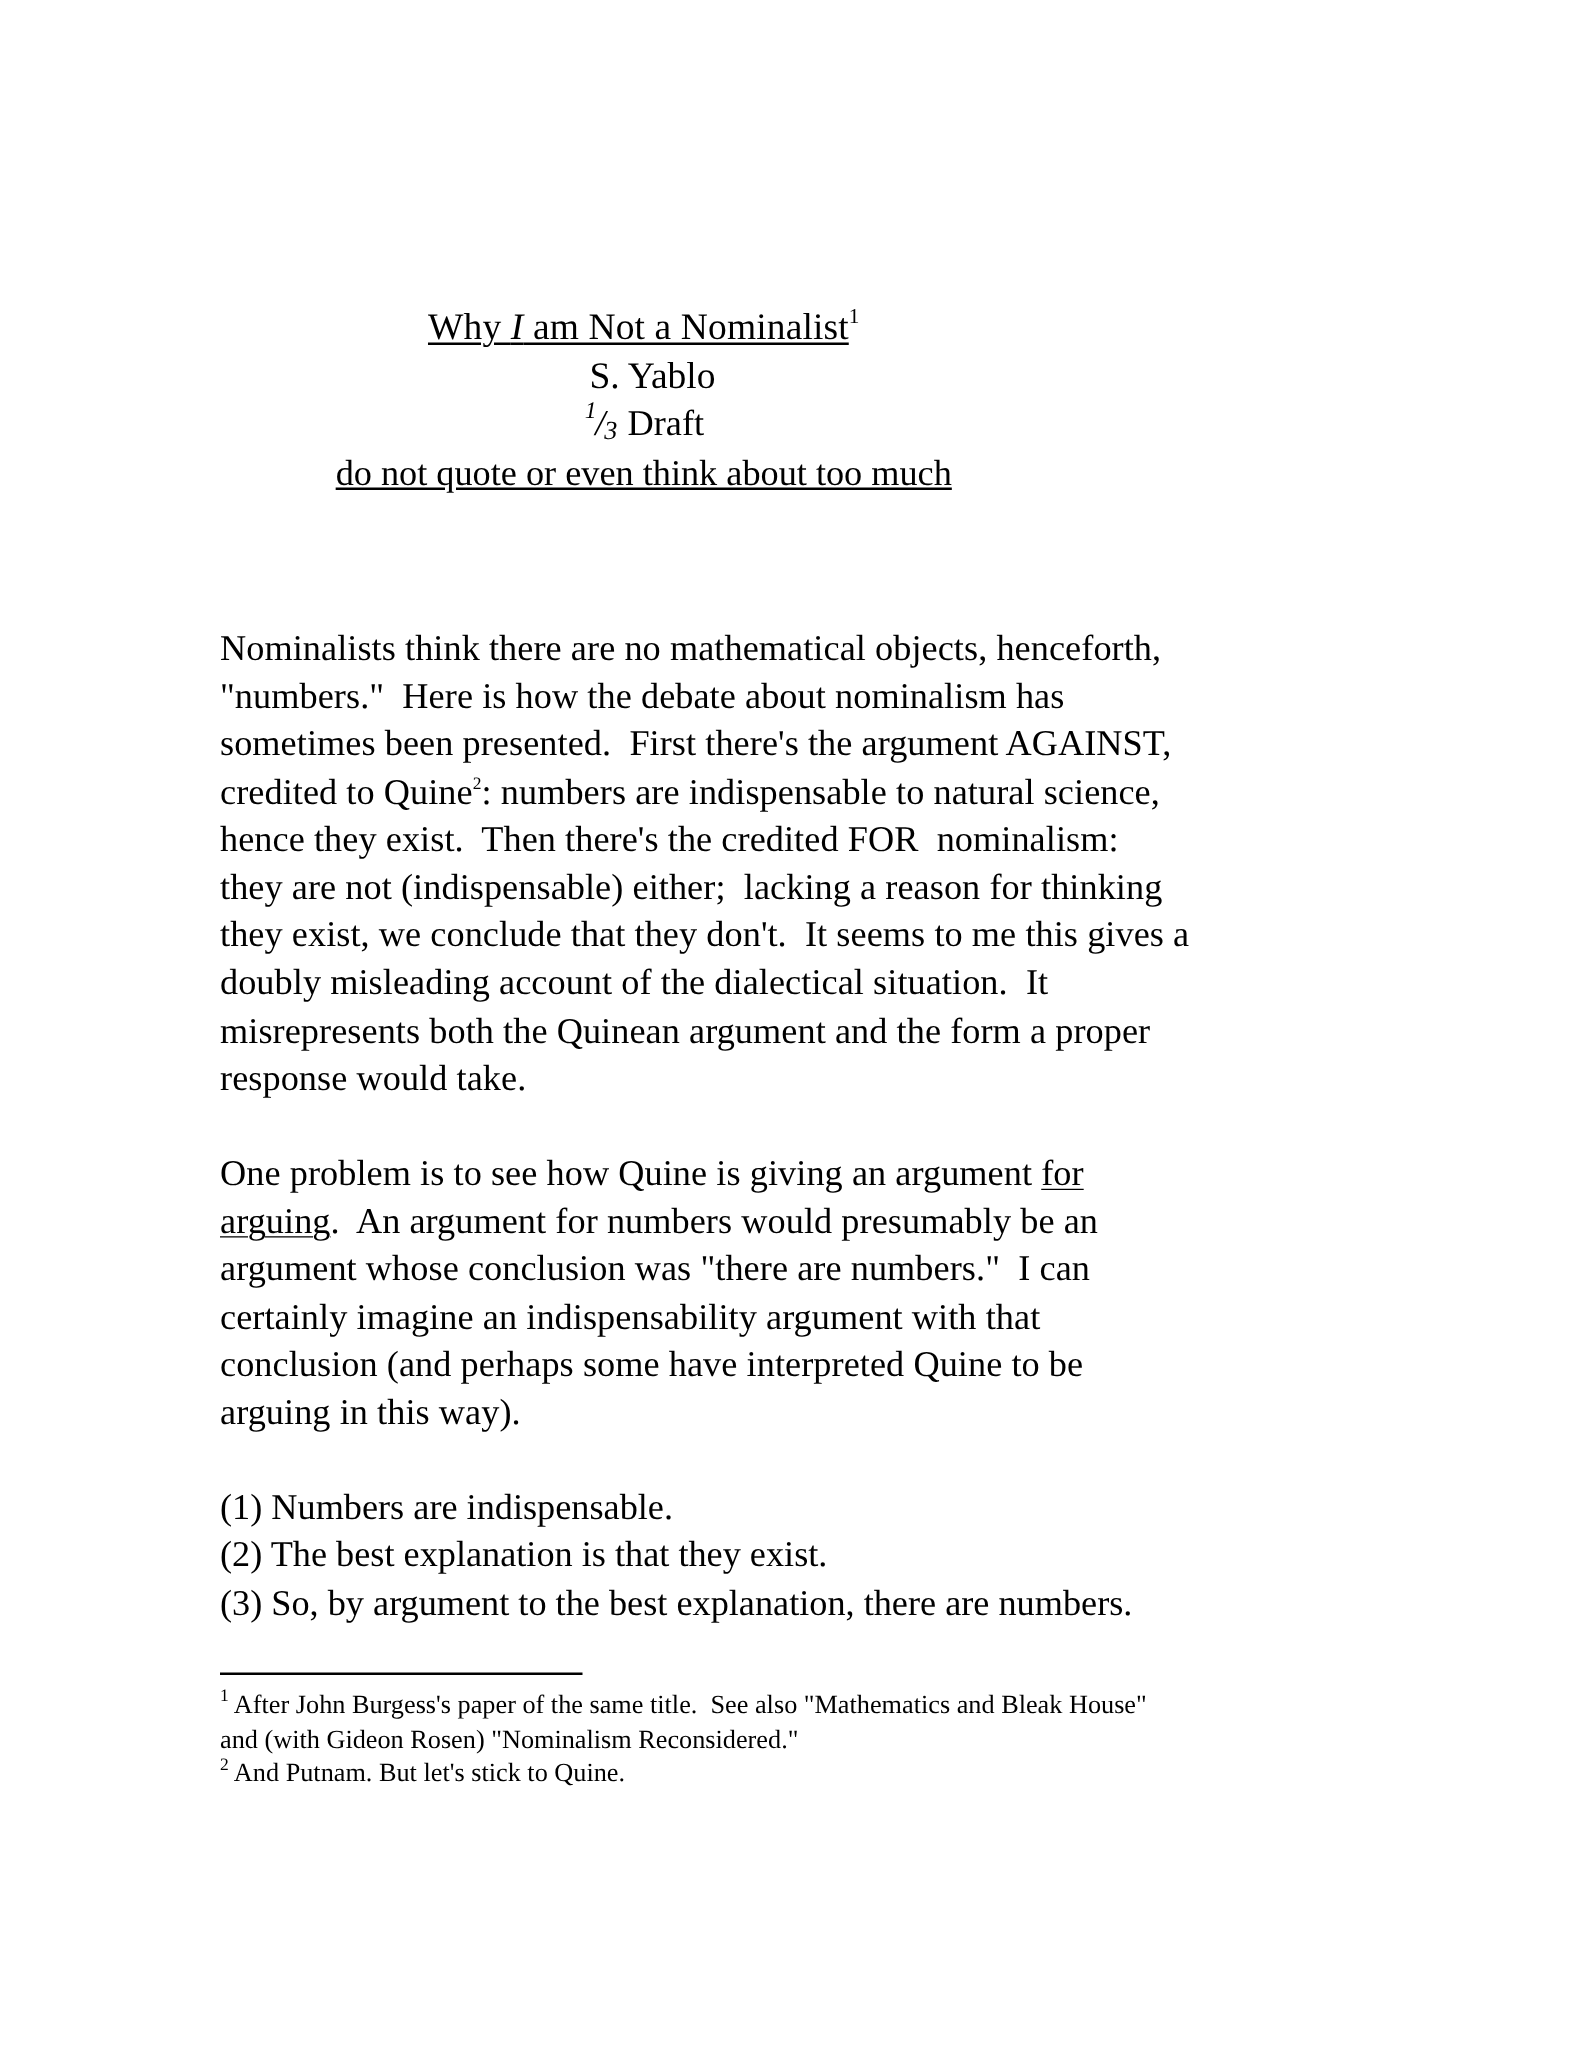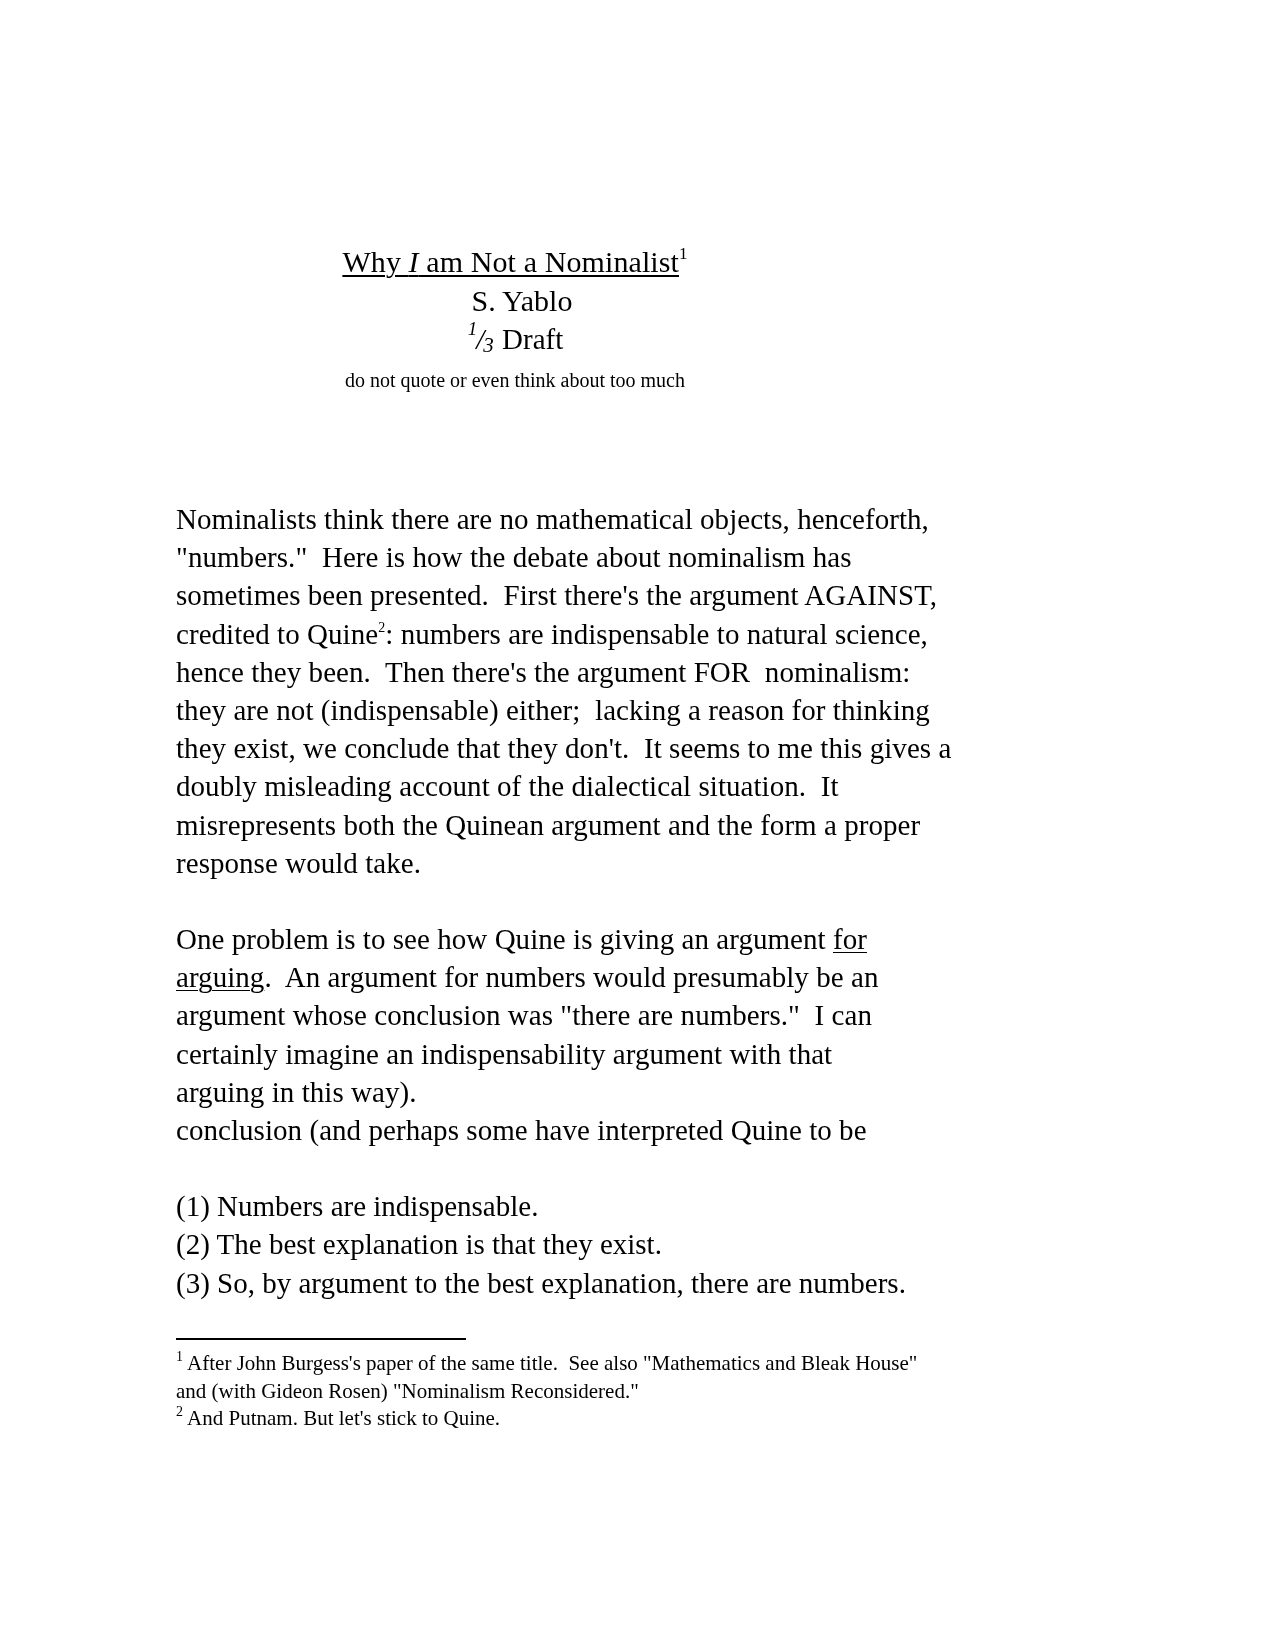--- a/index.html
+++ b/index.html
@@ -78,23 +78,24 @@
   .frac .slash {
     font-size: 29px;
   }
   .frac .den {
     font-size: 21px;
     position: relative;
     top: 3px;
     left: -1px;
   }
   .subnote {
-    font-size: 20px;
+    font-size: 29px;
     line-height: 34px;
     margin-top: 2px;
+    text-decoration: underline;
   }
 
   
   .body-col {
     position: absolute;
     left: 176px;
     top: 500px;
     width: 880px;
   }
   .para {
@@ -173,37 +174,37 @@
     <div class="subnote">do not quote or even think about too much</div>
   </div>
 
   <div class="body-col">
 
     <p class="para">
       <span class="ln">Nominalists think there are no mathematical objects, henceforth,</span>
       <span class="ln">"numbers."  Here is how the debate about nominalism has</span>
       <span class="ln">sometimes been presented.  First there's the argument AGAINST,</span>
       <span class="ln"><span>credited to Quine</span><span class="fn-mark">2</span><span>: numbers are indispensable to natural science,</span></span>
-      <span class="ln">hence they been.  Then there's the argument FOR  nominalism:</span>
+      <span class="ln">hence they exist.  Then there's the credited FOR  nominalism:</span>
       <span class="ln">they are not (indispensable) either;  lacking a reason for thinking</span>
       <span class="ln">they exist, we conclude that they don't.  It seems to me this gives a</span>
       <span class="ln">doubly misleading account of the dialectical situation.  It</span>
       <span class="ln">misrepresents both the Quinean argument and the form a proper</span>
       <span class="ln">response would take.</span>
     </p>
 
     <div class="para-gap"></div>
 
     <p class="para">
       <span class="ln"><span>One problem is to see how Quine is giving an argument </span><span class="u">for</span></span>
       <span class="ln"><span class="u">arguing</span><span>.  An argument for numbers would presumably be an</span></span>
       <span class="ln">argument whose conclusion was "there are numbers."  I can</span>
       <span class="ln">certainly imagine an indispensability argument with that</span>
+      <span class="ln">conclusion (and perhaps some have interpreted Quine to be</span>
       <span class="ln">arguing in this way).</span>
-      <span class="ln">conclusion (and perhaps some have interpreted Quine to be</span>
     </p>
 
     <div class="para-gap"></div>
 
     <div class="premises">
       <span class="ln">(1) Numbers are indispensable.</span>
       <span class="ln">(2) The best explanation is that they exist.</span>
       <span class="ln">(3) So, by argument to the best explanation, there are numbers.</span>
     </div>
   </div>

